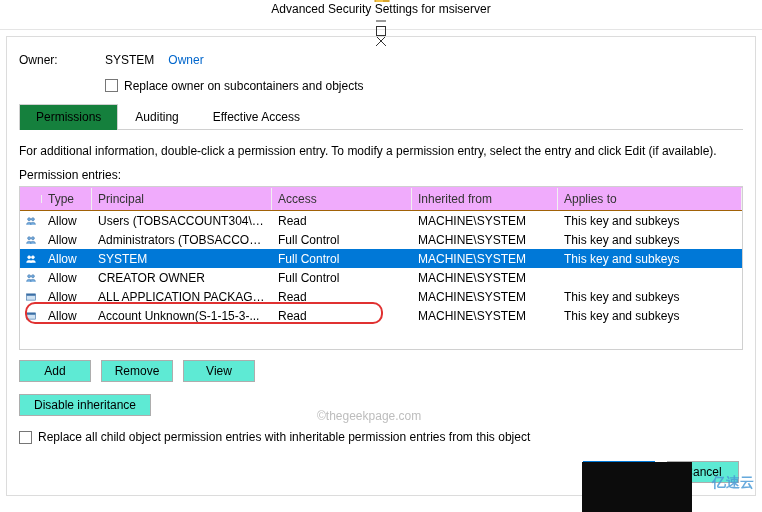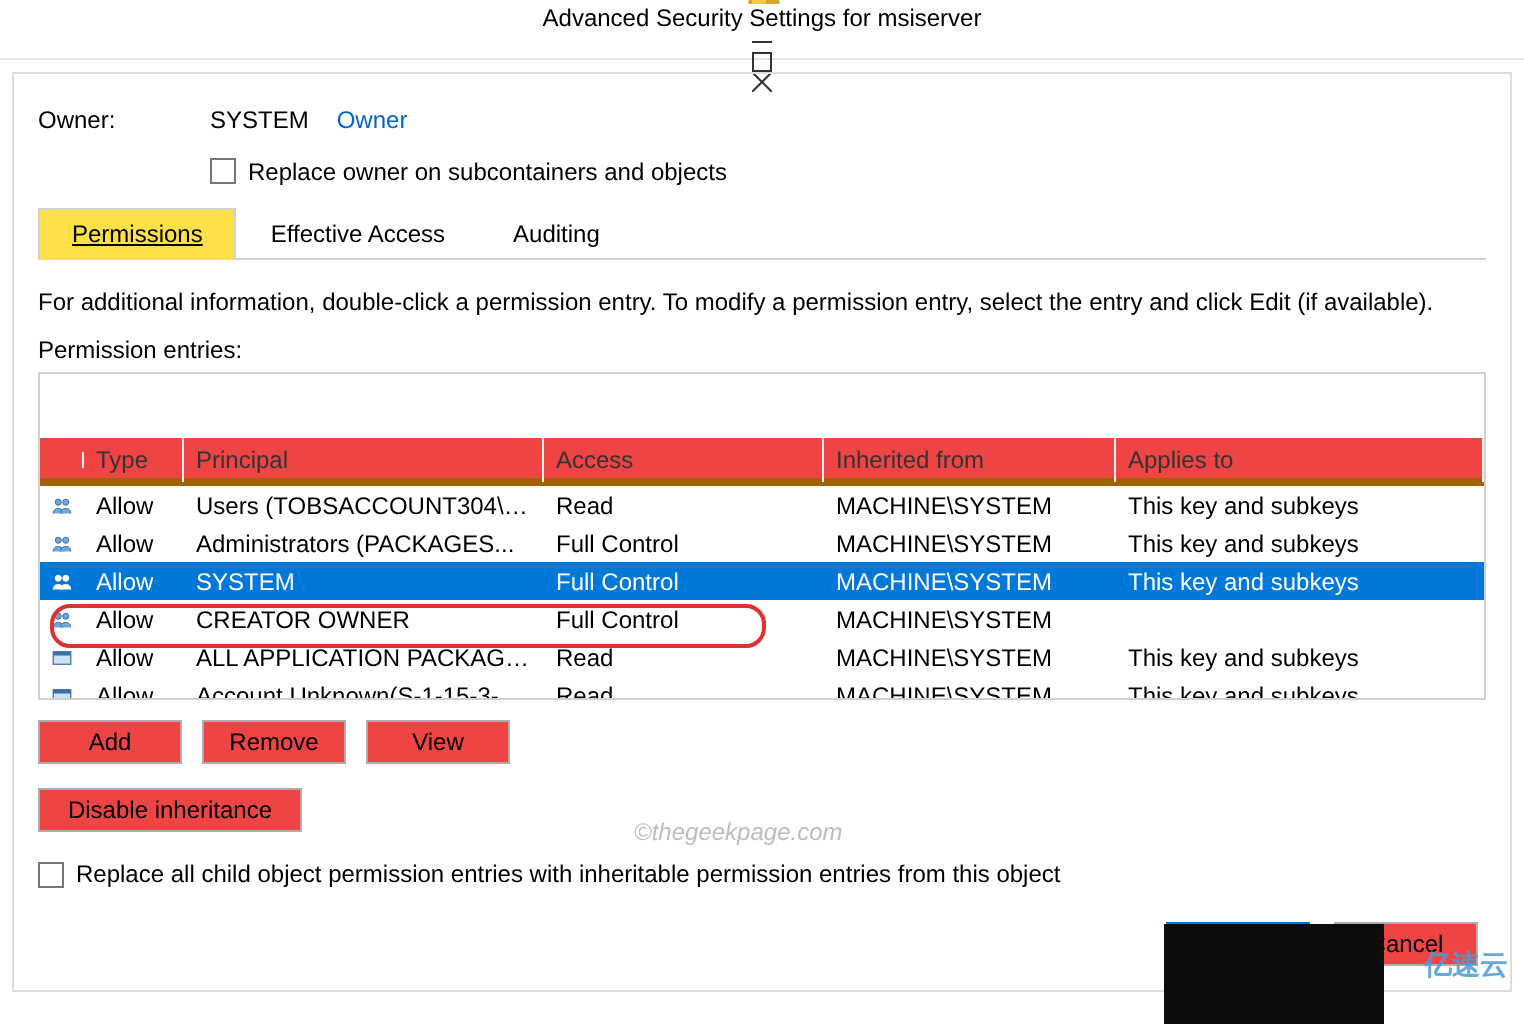--- a/index.html
+++ b/index.html
@@ -18,46 +18,46 @@
 
   .owner-row { display:flex; align-items:center; height: 22px; margin-top:2px; }
   .owner-label { width: 86px; }
   .owner-value { margin-right: 14px; }
   .change-link { color: #0066cc; cursor:pointer; }
   .replace-row { display:flex; align-items:flex-start; margin: 8px 0 10px 86px; gap:6px; }
   .chk { width:13px; height:13px; border:1px solid #767676; background:#fff; }
 
   .tabs { display:flex; border-bottom:1px solid #d0d0d0; margin-top:4px; }
   .tab { padding: 5px 16px 6px 16px; border:1px solid transparent; border-bottom:none; position:relative; top:1px; cursor:pointer; }
-  .tab.active { border-color:#d0d0d0; background:#fde047;text-decoration:underline; }
+  .tab.active { border-color:#d0d0d0; background:#15803d; }
   
   .info-text { margin: 14px 0 10px 0; }
   .entries-label { margin-bottom: 4px; }
 
   .grid { border:1px solid #d0d0d0; height: 164px; overflow:hidden; }
   .ghead, .grow { display:grid; grid-template-columns: 22px 50px 180px 140px 146px 1fr; align-items:center; }
-  .ghead { background:#ef4444; border-bottom:4px solid #a16207; height:24px;margin-top:32px; }
+  .ghead { background:#f0abfc; border-bottom:1px solid #a16207; height:24px; }
   .ghead > div { padding: 4px 6px; border-right:1px solid #f0f0f0; color:#333; }
   .grow { height: 19px; }
   .grow > div { padding: 1px 6px; white-space:nowrap; overflow:hidden; text-overflow:ellipsis; }
   .grow .ic { display:flex; align-items:center; justify-content:center; }
   .pricon { width:16px; height:14px; }
   .grow.sel { background:#0078d7; color:#fff; }
 
   .highlight-ring { position:absolute; border:2px solid #e03131; border-radius:10px; pointer-events:none; }
 
-  .btn { height:22px; min-width:72px; border:1px solid #adadad; background:#ef4444; padding:0 12px; display:inline-flex; align-items:center; justify-content:center; cursor:pointer; }
+  .btn { height:22px; min-width:72px; border:1px solid #adadad; background:#5eead4; padding:0 12px; display:inline-flex; align-items:center; justify-content:center; cursor:pointer; }
   .btn.wide { min-width: 132px; }
   .btn.primary { border-color:#0078d7; background:#e5f1fb; }
 
   .row-buttons { display:flex; gap:10px; margin-top:10px; }
   .disable-row { margin-top:12px; }
   .replace-all-row { display:flex; align-items:center; gap:6px; margin-top:14px; }
 
-  .watermark { position:absolute; left:310px; top:372px; color:#bdbdbd; font-size:12px; pointer-events:none;font-style:italic;}
+  .watermark { position:absolute; left:310px; top:372px; color:#bdbdbd; font-size:12px; pointer-events:none;}
   .footer { position:absolute; right:16px; bottom:12px; display:flex; gap:12px; }
 
   
   .brand { position:absolute; right:8px; bottom:20px; color:#4c9bd6; font-weight:700; font-size:14px; opacity:.85;}
   .brand-shadow { position:absolute; right:70px; bottom:0; width:110px; height:50px; background:#0c0c0c; }
 </style>
 </head>
 <body>
 
 <div class="titlebar">
@@ -89,22 +89,22 @@
     <div class="owner-value">SYSTEM</div>
     <div class="change-link">Owner</div>
   </div>
   <div class="replace-row">
     <div class="chk"></div>
     <div>Replace owner on subcontainers and objects</div>
   </div>
 
   <div class="tabs">
     <div class="tab active">Permissions</div>
+    <div class="tab">Auditing</div>
     <div class="tab">Effective Access</div>
-    <div class="tab">Auditing</div>
   </div>
 
   <div class="info-text">For additional information, double-click a permission entry. To modify a permission entry, select the entry and click Edit (if available).</div>
   <div class="entries-label">Permission entries:</div>
 
   <div class="grid">
     <div class="ghead">
       <div></div>
       <div>Type</div>
       <div>Principal</div>
@@ -131,21 +131,21 @@
         <div class="grow">
           <div class="ic">
             <svg class="pricon" viewBox="0 0 16 14">
     <circle cx="5" cy="4" r="2.4" fill="#6fa8dc" stroke="#3a6ea5" stroke-width="0.8"></circle>
     <path d="M1 13c0-3 2-4 4-4s4 1 4 4" fill="#6fa8dc" stroke="#3a6ea5" stroke-width="0.8"></path>
     <circle cx="11" cy="4" r="2.4" fill="#6fa8dc" stroke="#3a6ea5" stroke-width="0.8"></circle>
     <path d="M7 13c0-3 2-4 4-4s4 1 4 4" fill="#6fa8dc" stroke="#3a6ea5" stroke-width="0.8"></path>
   </svg>
           </div>
           <div>Allow</div>
-          <div>Administrators (PACKAGES...</div>
+          <div>Administrators (TOBSACCOU...</div>
           <div>Full Control</div>
           <div>MACHINE\SYSTEM</div>
           <div>This key and subkeys</div>
         </div>
         <div class="grow sel">
           <div class="ic">
             <svg class="pricon" viewBox="0 0 16 14">
     <circle cx="5" cy="4" r="2.4" fill="#fff" stroke="#fff" stroke-width="0.8"></circle>
     <path d="M1 13c0-3 2-4 4-4s4 1 4 4" fill="#fff" stroke="#fff" stroke-width="0.8"></path>
     <circle cx="11" cy="4" r="2.4" fill="#fff" stroke="#fff" stroke-width="0.8"></circle>

